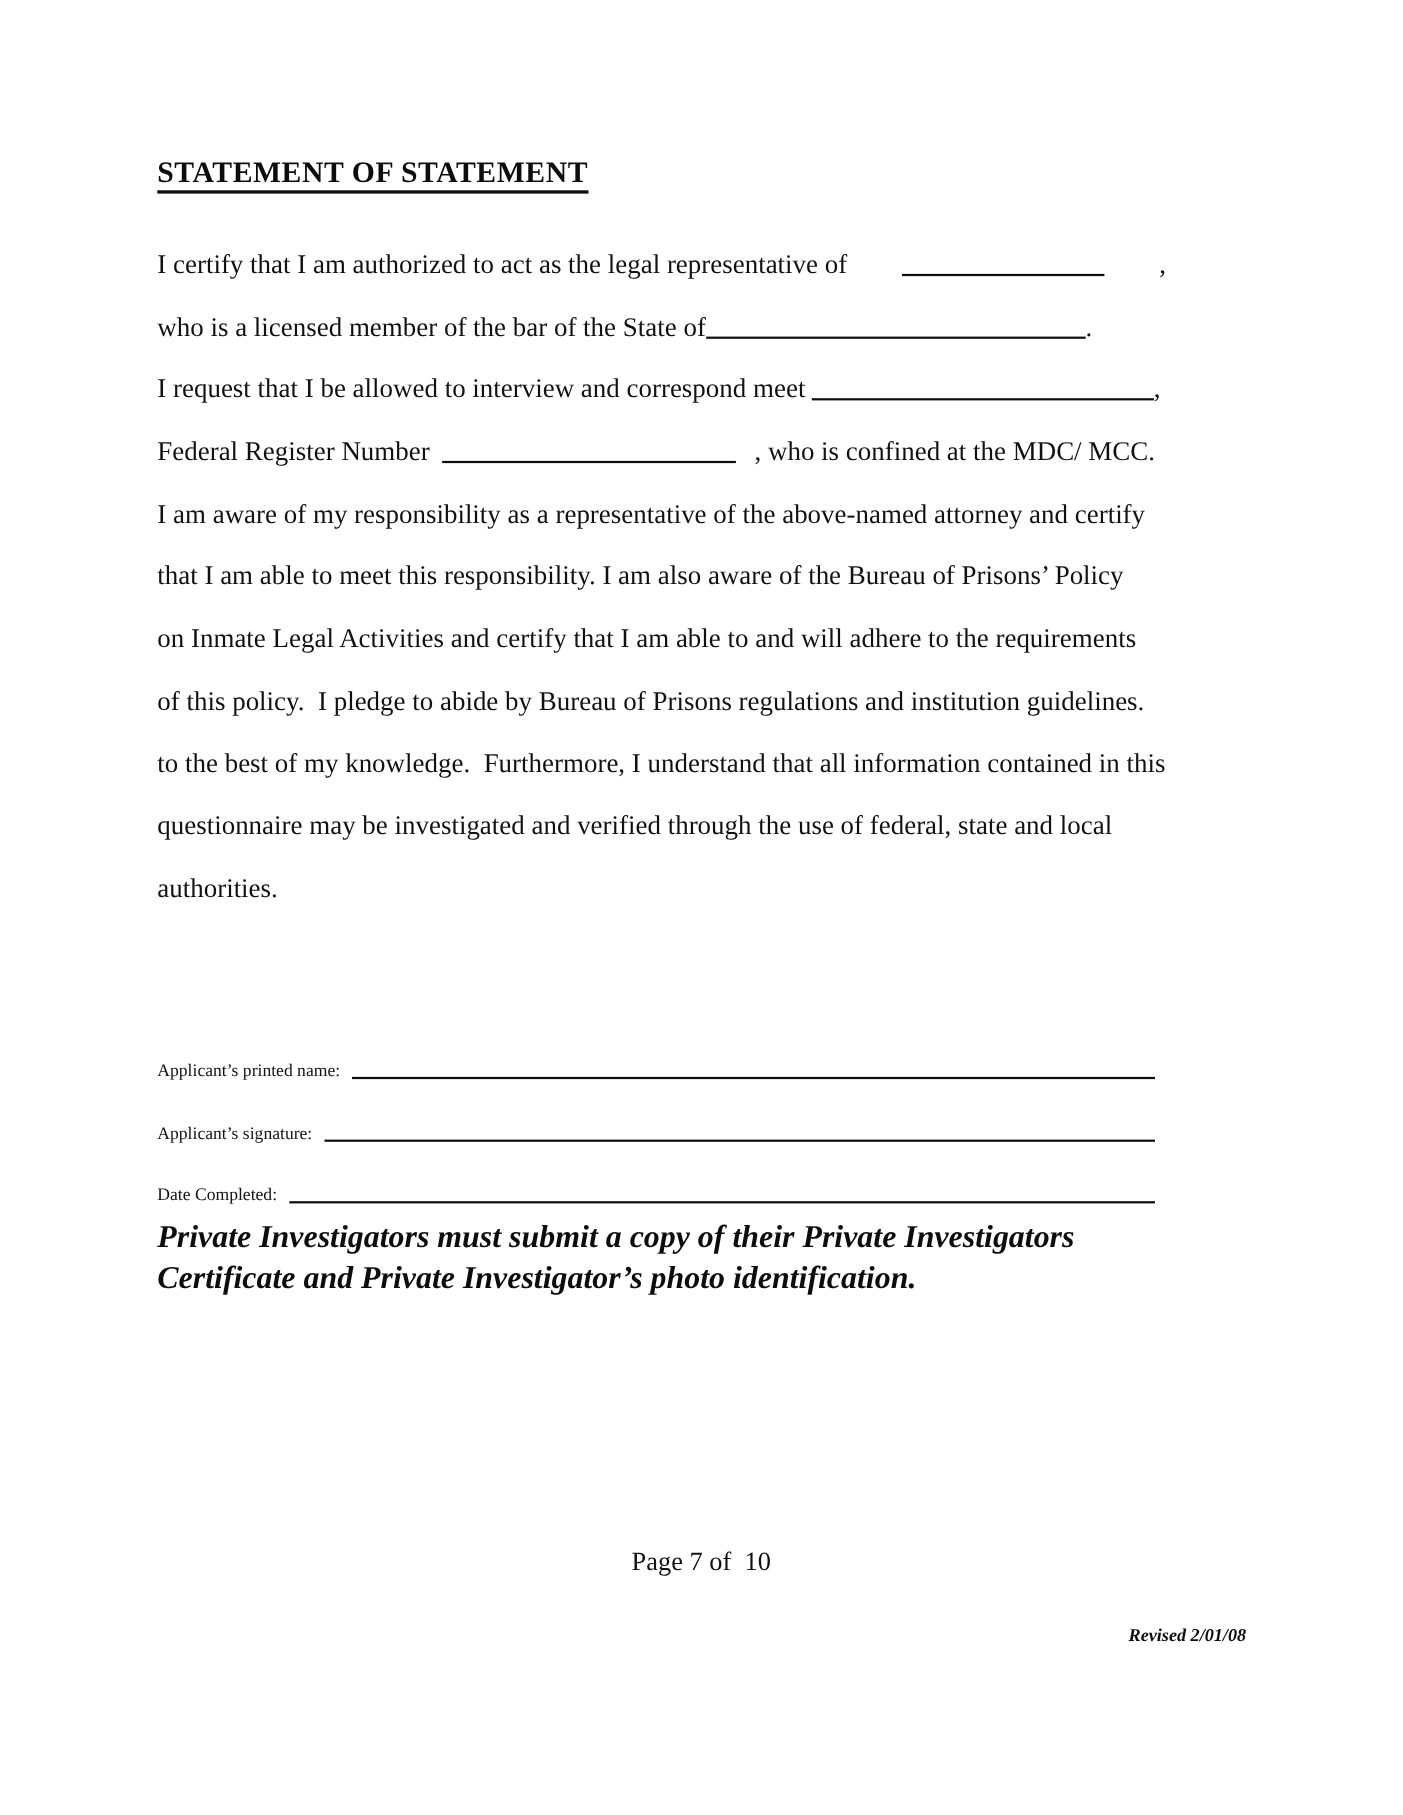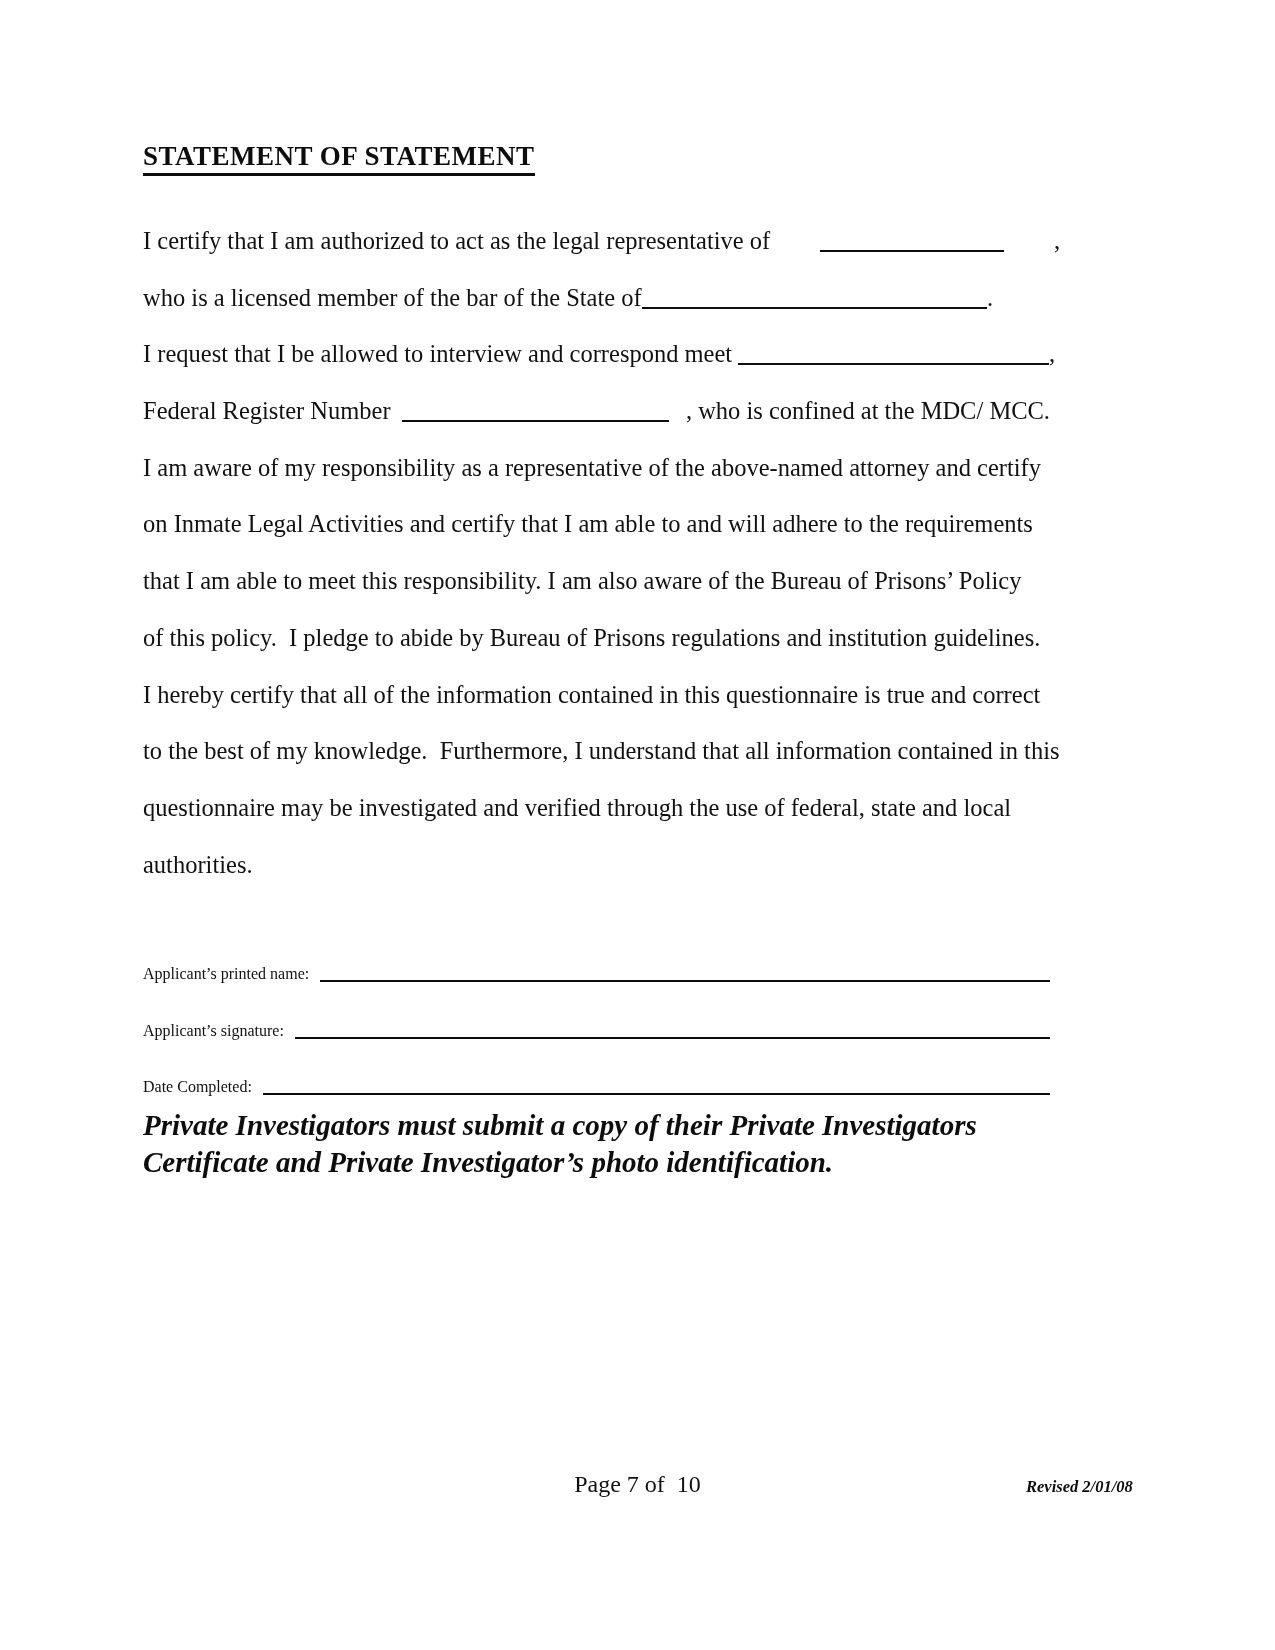--- a/index.html
+++ b/index.html
@@ -73,21 +73,21 @@
     width: 948px;
     font-size: 29px;
     font-weight: bold;
     font-style: italic;
     line-height: 37px;
     color: #0d0d0d;
   }
   .footer-page {
     position: absolute;
     left: 0;
-    top: 1471px;
+    top: 1407px;
     width: 1275px;
     text-align: center;
     font-size: 24px;
     white-space: pre-wrap;
     color: #111111;
   }
   .footer-rev {
     position: absolute;
     left: 1026px;
     top: 1477px;
@@ -121,24 +121,23 @@
       <span class="seg">I request that I be allowed to interview and correspond meet </span>
       <span class="blank"></span>
       <span class="seg">,</span>
     </div>
     <div class="fline w907">
       <span class="seg">Federal Register Number</span>
       <span class="blank"></span>
       <span class="seg"> , who is confined at the MDC/ MCC.</span>
     </div>
     <div class="tline">I am aware of my responsibility as a representative of the above-named attorney and certify</div>
+    <div class="tline">that I am able to meet this responsibility. I am also aware of the Bureau of Prisons’ Policy</div>
     <div class="tline">on Inmate Legal Activities and certify that I am able to and will adhere to the requirements</div>
-    <div class="tline">that I am able to meet this responsibility. I am also aware of the Bureau of Prisons’ Policy</div>
     <div class="tline">of this policy.  I pledge to abide by Bureau of Prisons regulations and institution guidelines.</div>
-    <div class="tline">I hereby certify that all of the information contained in this questionnaire is true and correct</div>
     <div class="tline">to the best of my knowledge.  Furthermore, I understand that all information contained in this</div>
     <div class="tline">questionnaire may be investigated and verified through the use of federal, state and local</div>
     <div class="tline">authorities.</div>
   </div>
 
   <div class="sigblock">
     <div class="fline w907">
       <span class="seg">Applicant’s printed name:</span>
       <span class="blank"></span>
     </div>

